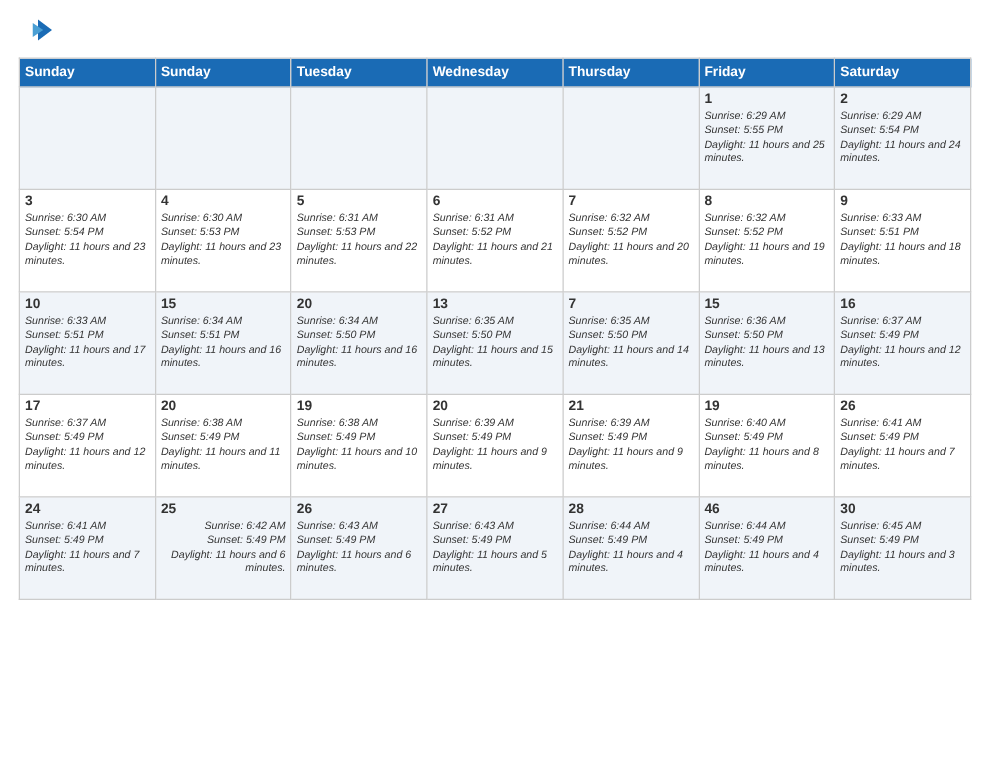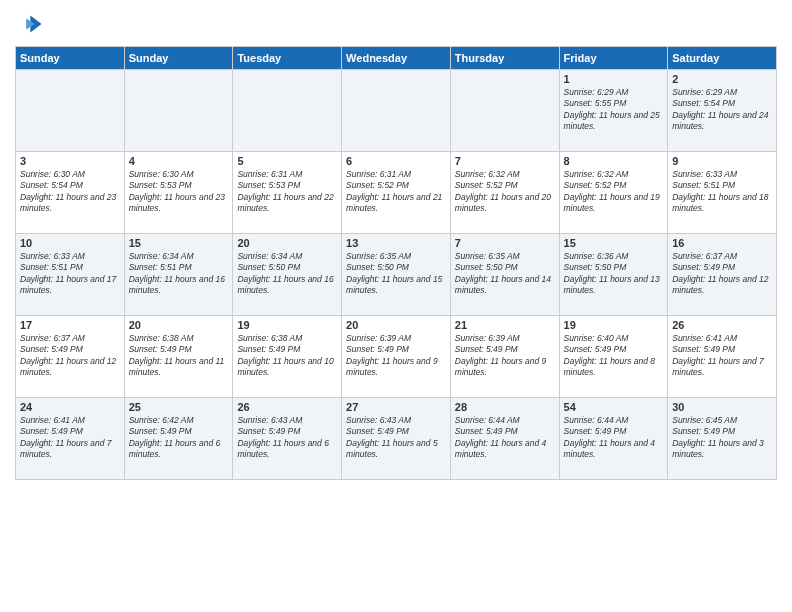--- a/index.html
+++ b/index.html
@@ -276,21 +276,21 @@
         </tr>
         <tr>
           <td class="alt-row">
             <span class="day-number">24</span>
             <div class="day-info" style="white-space: pre-line;">Sunrise: 6:41 AM
 Sunset: 5:49 PM
 Daylight: 11 hours and 7 minutes.</div>
           </td>
           <td class="alt-row">
             <span class="day-number">25</span>
-            <div class="day-info" style="white-space: pre-line;">Sunrise: 6:42 AM
+            <div class="day-info" style="white-space: pre-line; text-align: right;">Sunrise: 6:42 AM
 Sunset: 5:49 PM
 Daylight: 11 hours and 6 minutes.</div>
           </td>
           <td class="alt-row">
             <span class="day-number">26</span>
             <div class="day-info" style="white-space: pre-line;">Sunrise: 6:43 AM
 Sunset: 5:49 PM
 Daylight: 11 hours and 6 minutes.</div>
           </td>
           <td class="alt-row">
@@ -299,21 +299,21 @@
 Sunset: 5:49 PM
 Daylight: 11 hours and 5 minutes.</div>
           </td>
           <td class="alt-row">
             <span class="day-number">28</span>
             <div class="day-info" style="white-space: pre-line;">Sunrise: 6:44 AM
 Sunset: 5:49 PM
 Daylight: 11 hours and 4 minutes.</div>
           </td>
           <td class="alt-row">
-            <span class="day-number">54</span>
+            <span class="day-number">46</span>
             <div class="day-info" style="white-space: pre-line;">Sunrise: 6:44 AM
 Sunset: 5:49 PM
 Daylight: 11 hours and 4 minutes.</div>
           </td>
           <td class="alt-row">
             <span class="day-number">30</span>
             <div class="day-info" style="white-space: pre-line;">Sunrise: 6:45 AM
 Sunset: 5:49 PM
 Daylight: 11 hours and 3 minutes.</div>
           </td>

